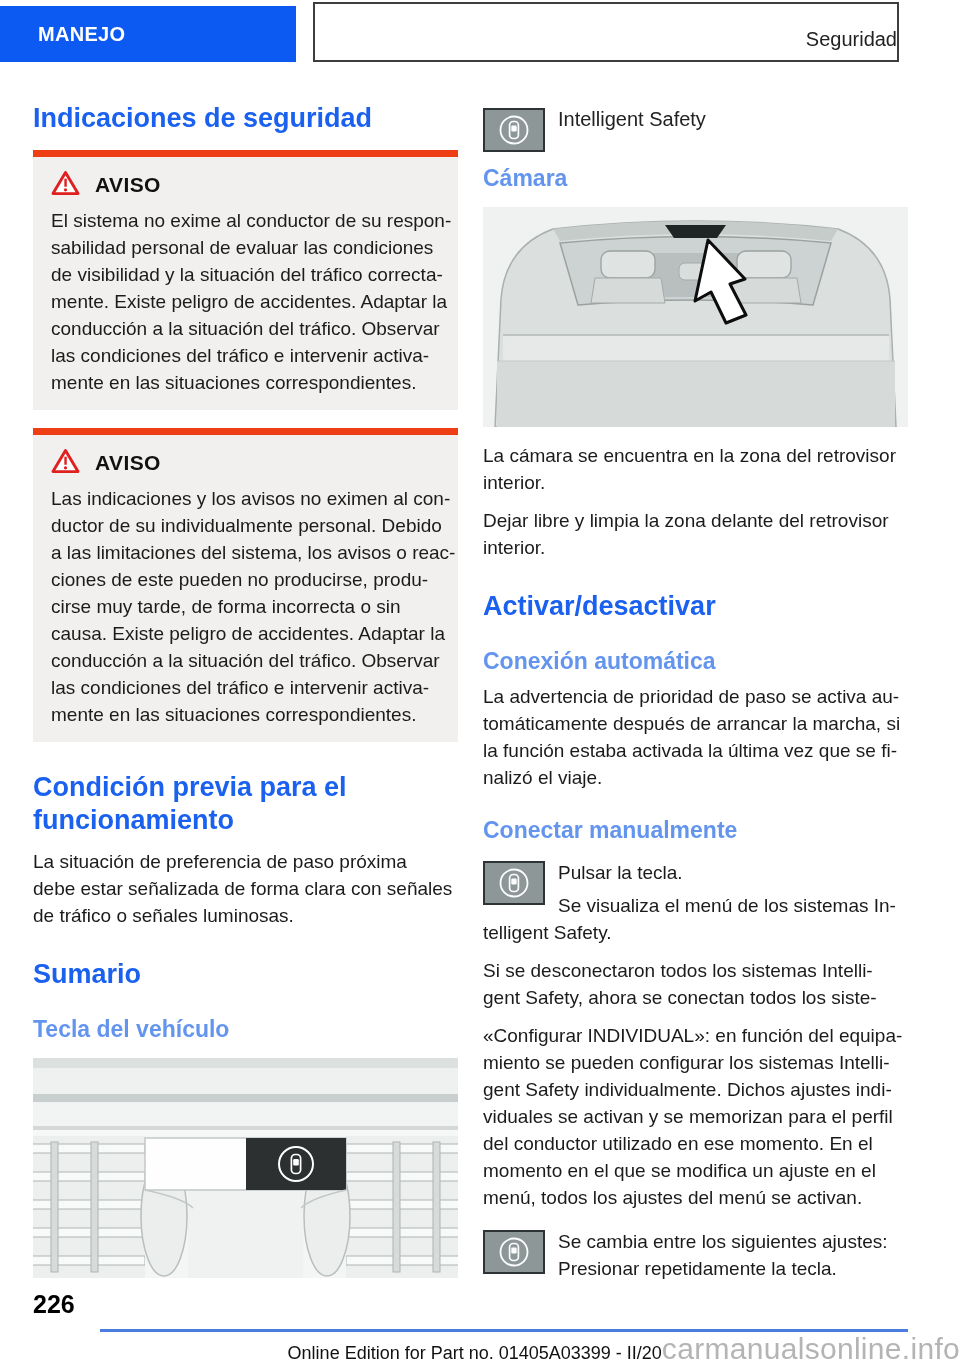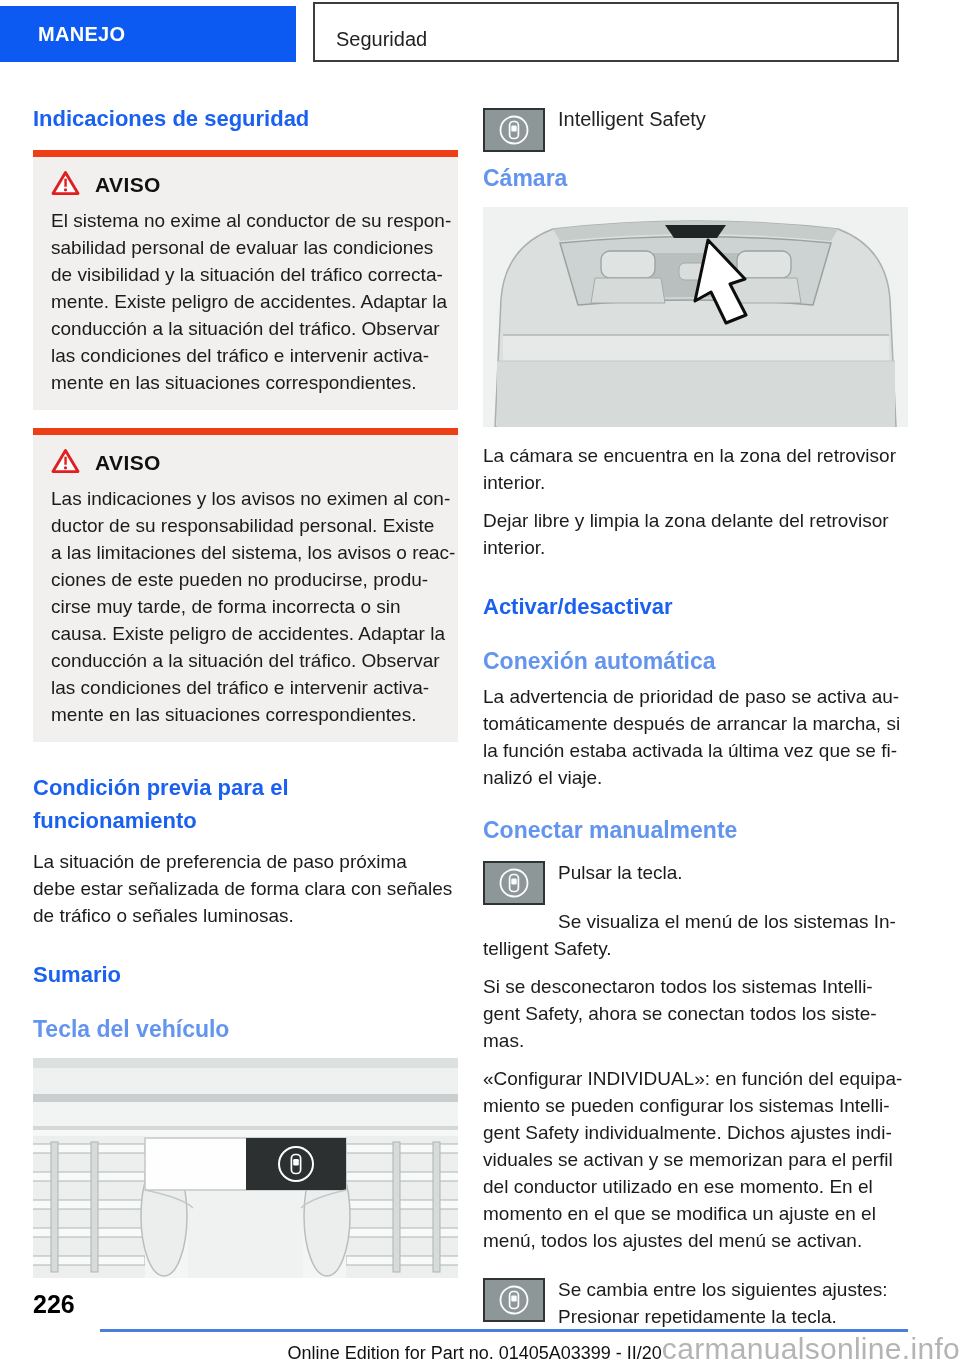--- a/index.html
+++ b/index.html
@@ -7,29 +7,29 @@
        font-family:"Liberation Sans",sans-serif;color:#1b1b1b;
        -webkit-font-smoothing:antialiased;}
   .sheet{position:absolute;inset:0;background:#fff;}
 
   
   .hdr-band{position:absolute;top:6px;left:0;width:296px;height:56px;
             background:#0d5af2;display:flex;align-items:center;}
   .hdr-band .lbl{color:#fff;font-weight:bold;font-size:20px;padding-left:38px;letter-spacing:.3px;text-align:right;}
   .hdr-chapter{position:absolute;top:2px;left:313px;width:586px;height:60px;
                background:#fff;border:2px solid #3d3d3d;box-sizing:border-box;
-               display:flex;align-items:center;}
+               display:flex;align-items:center;justify-content:flex-end;}
   .hdr-chapter .lbl{font-size:20px;color:#222;padding-left:21px;padding-top:14px;}
 
   
   .col{position:absolute;top:62px;width:425px;}
   .col-left{left:33px;}
   .col-right{left:483px;}
 
-  h1{margin:0;font-size:22px;line-height:33px;font-weight:bold;color:#1b61ef;}
+  h1{margin:0;font-size:27px;line-height:33px;font-weight:bold;color:#1b61ef;}
   h2{margin:0;font-size:23px;line-height:28px;font-weight:bold;color:#6394ee;}
   .line{font-size:19px;line-height:27px;color:#1b1b1b;}
   .para{margin-top:11px;}
 
   .mt-h1{margin-top:40px;}
   .mt-sec{margin-top:29px;}
   .mt-sub{margin-top:24px;}
 
   
   .warning{background:#f1f0ee;margin-top:15px;}
@@ -40,21 +40,21 @@
   .warn-head .warn-label{font-size:21px;font-weight:bold;color:#111;letter-spacing:.4px;}
 
   
   .figure{margin-top:15px;width:425px;height:220px;}
   .figure svg{display:block;}
 
   
   .key-block{position:relative;margin-top:15px;}
   .key-icon{position:absolute;left:0;top:2px;width:62px;height:44px;}
   .key-block .indent{padding-left:75px;}
-  .gap-top{margin-top:22px;}
+  .gap-top{margin-top:6px;}
 
   .is-row{position:relative;margin-top:44px;height:48px;}
   .is-row .is-label{position:absolute;left:75px;top:2px;font-size:20px;color:#222;}
 
   
   .page-num{position:absolute;left:33px;top:1290px;font-size:25px;font-weight:bold;color:#000000;}
   .foot-rule{position:absolute;left:100px;top:1329px;width:808px;height:3px;background:#4a7de0;}
   .foot-row{position:absolute;left:0;top:1332px;width:960px;display:flex;
             justify-content:flex-end;align-items:baseline;box-sizing:border-box;}
   .foot-edition{font-size:18px;color:#111;}
@@ -120,21 +120,21 @@
             <svg width="29" height="26" viewBox="0 0 30 27">
               <path d="M15 2.5 L28 24.5 H2 Z" fill="#fff" stroke="#e01f1f" stroke-width="3" stroke-linejoin="round"></path>
               <rect x="13.8" y="9" width="2.5" height="8.4" fill="#e01f1f"></rect>
               <circle cx="15" cy="20.6" r="1.7" fill="#e01f1f"></circle>
             </svg>
           </span>
           <span class="warn-label">AVISO</span>
         </div>
         <div>
             <div class="line">Las indicaciones y los avisos no eximen al con-</div>
-            <div class="line">ductor de su responsabilidad personal. Existe</div>
+            <div class="line">ductor de su individualmente personal. Debido</div>
             <div class="line">a las limitaciones del sistema, los avisos o reac-</div>
             <div class="line">ciones de este pueden no producirse, produ-</div>
             <div class="line">cirse muy tarde, de forma incorrecta o sin</div>
             <div class="line">causa. Existe peligro de accidentes. Adaptar la</div>
             <div class="line">conducción a la situación del tráfico. Observar</div>
             <div class="line">las condiciones del tráfico e intervenir activa-</div>
             <div class="line">mente en las situaciones correspondientes.</div>
           </div>
       </div>
     </div>
@@ -262,21 +262,20 @@
           </svg>
       </span>
       <div class="line indent">Pulsar la tecla.</div>
       <div class="line indent gap-top">Se visualiza el menú de los sistemas In-</div>
       <div class="line">telligent Safety.</div>
     </div>
 
     <div class="para">
         <div class="line">Si se desconectaron todos los sistemas Intelli-</div>
         <div class="line">gent Safety, ahora se conectan todos los siste-</div>
-        <div class="line">mas.</div>
       </div>
     <div class="para">
         <div class="line">«Configurar INDIVIDUAL»: en función del equipa-</div>
         <div class="line">miento se pueden configurar los sistemas Intelli-</div>
         <div class="line">gent Safety individualmente. Dichos ajustes indi-</div>
         <div class="line">viduales se activan y se memorizan para el perfil</div>
         <div class="line">del conductor utilizado en ese momento. En el</div>
         <div class="line">momento en el que se modifica un ajuste en el</div>
         <div class="line">menú, todos los ajustes del menú se activan.</div>
       </div>

